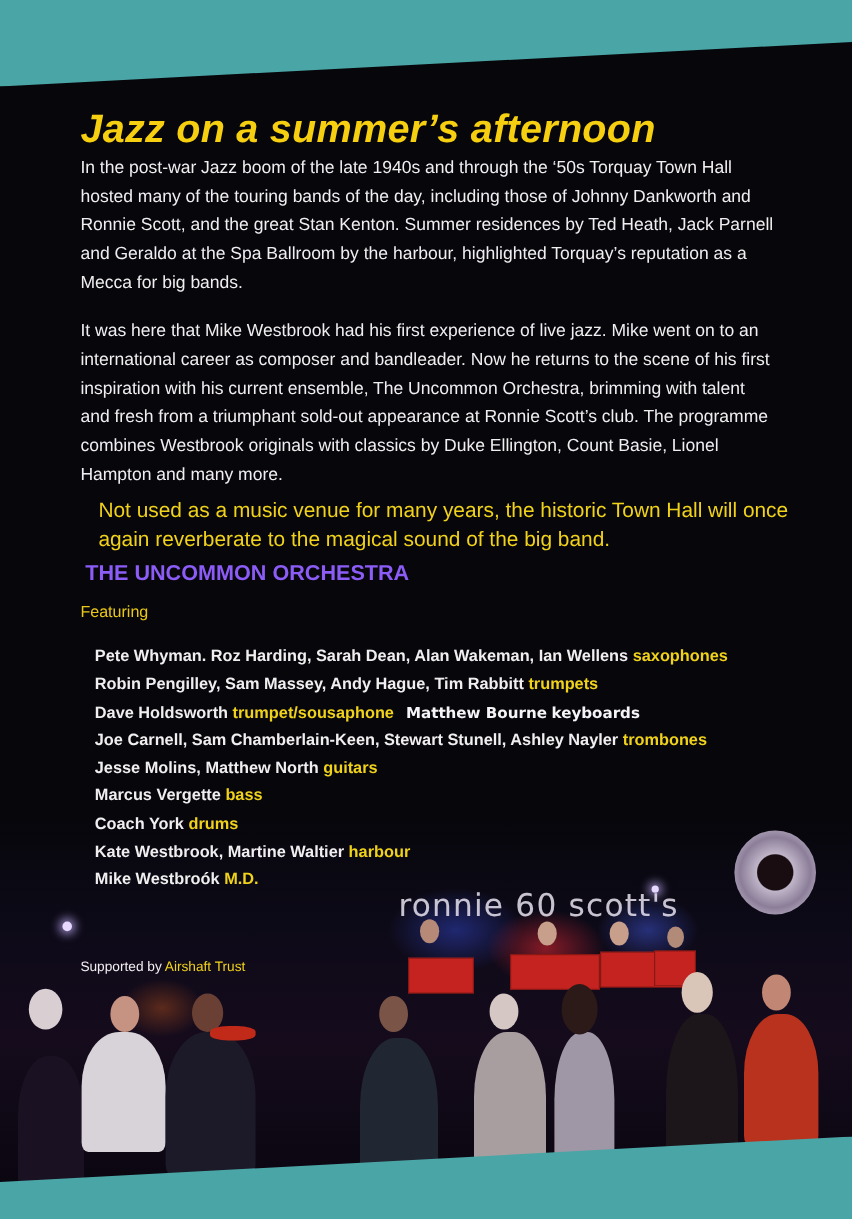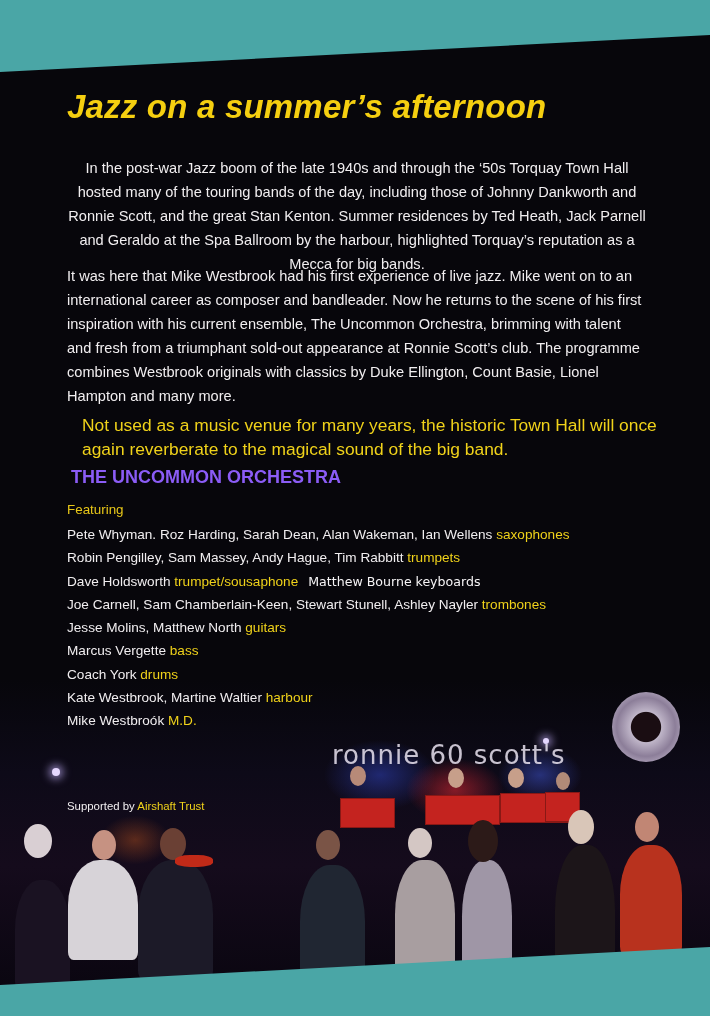--- a/index.html
+++ b/index.html
@@ -60,34 +60,34 @@
     }
     .title {
       position: absolute; left: 0; top: 88px; margin: 0;
       color: #f5cf10; font-size: 33px; font-weight: bold; font-style: italic;
       letter-spacing: 0.2px; white-space: nowrap;
     }
     .para {
       position: absolute; left: 0; margin: 0; color: #f1eef0;
       font-size: 14.6px; line-height: 24px; width: 580px;
     }
-    .para.p1 { top: 156px; text-align: center; }
+    .para.p1 { top: 128px; }
     .para.p2 { top: 264px; }
     .highlight {
       position: absolute; left: 0; top: 398px; margin: 15px;
       color: #f0d21a; font-size: 17.4px; line-height: 24px; width: 600px;
     }
     .subhead {
       position: absolute; left: 0; top: 463px; margin: 4px;
       color: #8b5cf6; font-size: 18px; font-weight: bold; white-space: nowrap;
     }
     .featuring {
       position: absolute; left: 0; top: 502px; color: #e8c718; font-size: 13.4px;
     }
-    .roster { position: absolute; left: 0; top: 523px; margin: 0; padding: 0; list-style: none; }
+    .roster { position: absolute; left: 0; top: 523px; margin: 12px; padding: 0; list-style: none; font-weight: bold; }
     .roster li {
       height: 23.3px; line-height: 23.3px; font-size: 13.6px; color: #f1eef0; white-space: nowrap;
     }
     .roster .inst { color: #f0d21a; }
     .roster .alt {
       font-family: "DejaVu Sans", sans-serif; font-size: 12.6px; margin-left: 10px; color: #f6f4f6;
     }
     .supported {
       position: absolute; left: 0; top: 776px; font-size: 11.4px; color: #f1eef0; margin-top: 24px;
     }

